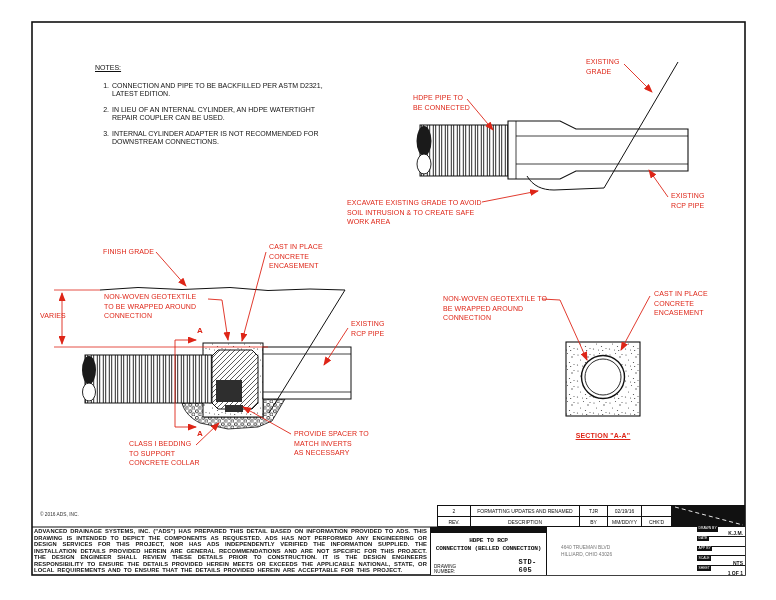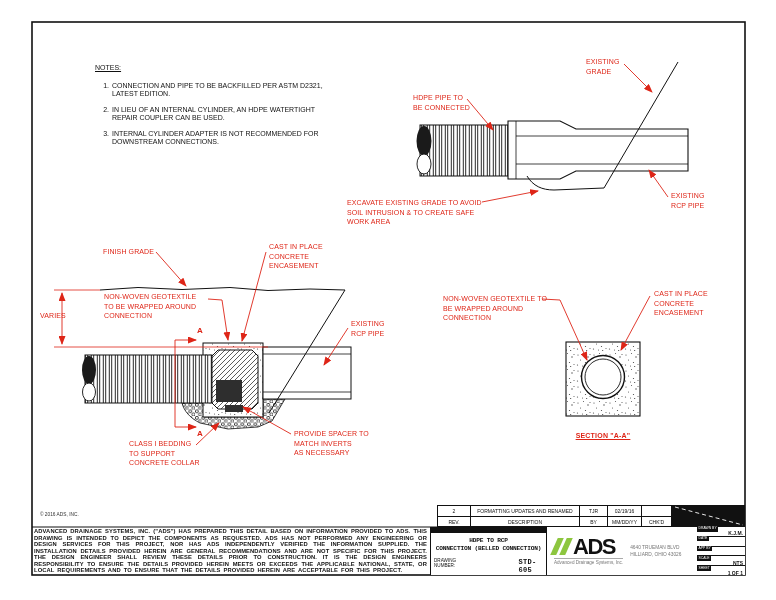--- a/index.html
+++ b/index.html
@@ -30,21 +30,21 @@
   .rev-c{border-right:1px solid #111;box-sizing:border-box;display:flex;
          align-items:center;justify-content:center;overflow:hidden;white-space:nowrap;}
   .rc1{width:33px}.rc2{width:109px}.rc3{width:28px}.rc4{width:34px}.rc5{width:29px;border-right:none}
   
   .title-box{left:430px;top:527px;width:117px;height:48px;box-sizing:border-box;
              border-left:1px solid #111;border-right:1px solid #111;background:#fff;}
   .title-bar{height:6px;background:#111;}
   .tb-line{font-family:"Liberation Mono",monospace;font-weight:bold;font-size:6.2px;
            line-height:7.6px;text-align:center;letter-spacing:-.2px;white-space:nowrap;}
   .tb-line.first{margin-top:4px;}
-  .dwg-row{display:flex;align-items:flex-start;padding:0 3px;margin-top:6px;gap:41px;}
+  .dwg-row{display:flex;align-items:flex-end;padding:0 3px;margin-top:6px;gap:41px;}
   .dwg-label{font-size:4.6px;}
   .dwg-num{font-family:"Liberation Mono",monospace;font-weight:bold;font-size:7px;margin-left:9px;letter-spacing:.3px;}
   
   .logo-box{left:547px;top:527px;width:150px;height:48px;box-sizing:border-box;
             display:flex;align-items:center;padding:3px 2px 3px 7px;background:#fff;}
   .logo-top{display:flex;align-items:flex-end;height:18px;}
   .slash{display:inline-block;width:6px;height:17px;background:#8dc63f;
          transform:skewX(-24deg);margin-right:2.5px;}
   .ads-text{font-size:22px;font-weight:900;letter-spacing:-1.5px;line-height:16px;margin-left:2px;}
   .logo-sub{font-size:4.6px;color:#777;border-top:1px solid #aaa;margin-top:3px;padding-top:1px;white-space:nowrap;}
@@ -274,28 +274,20 @@
     <div class="title-bar"></div>
     <div class="tb-line first">HDPE TO RCP</div>
     <div class="tb-line">CONNECTION (BELLED CONNECTION)</div>
     <div class="dwg-row">
       <span class="dwg-label">DRAWING NUMBER:</span>
       <span class="dwg-num">STD-605</span>
     </div>
   </div>
 
   <div class="ov logo-box">
-    <div class="logo-unit">
-      <div class="logo-top">
-        <span class="slash"></span>
-        <span class="slash"></span>
-        <span class="ads-text">ADS</span>
-      </div>
-      <div class="logo-sub">Advanced Drainage Systems, Inc.</div>
-    </div>
     <div class="addr">
       <div>4640 TRUEMAN BLVD</div>
       <div>HILLIARD, OHIO 43026</div>
     </div>
   </div>
 
   <div class="ov info-box">
     <div class="info-row">
       <span class="chip">DRAWN BY</span>
       <span class="ival">K.J.M.</span>

